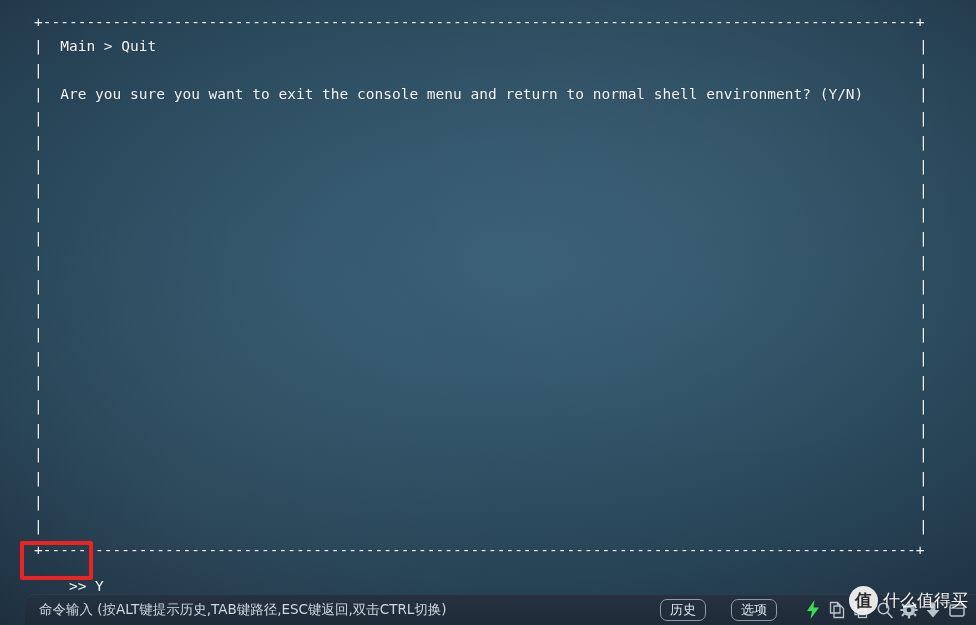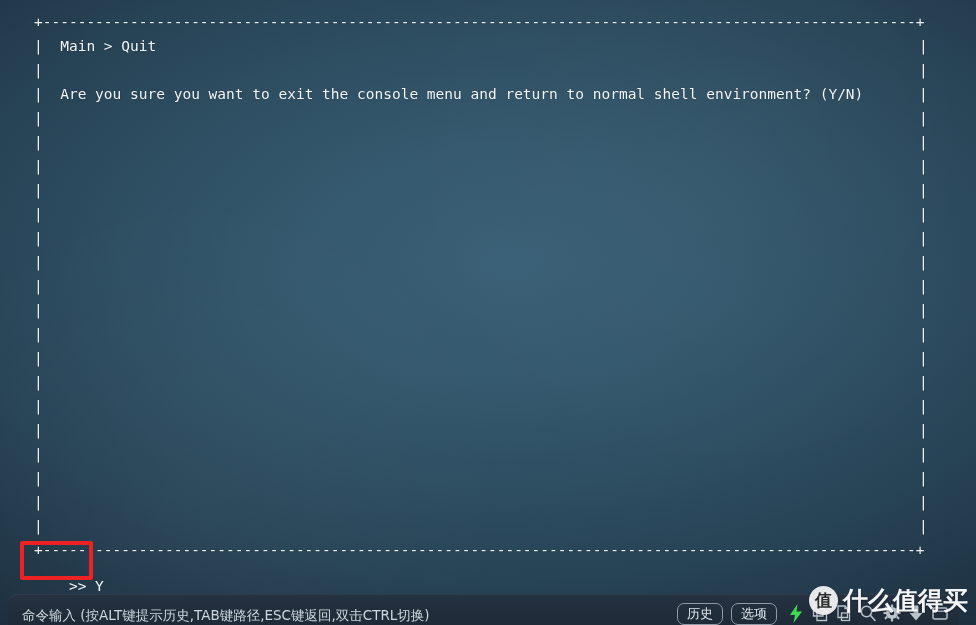--- a/index.html
+++ b/index.html
@@ -80,31 +80,32 @@
     height: 39px;
     border: 4px solid #ee2222;
     border-radius: 2px;
     z-index: 6;
     pointer-events: none;
   }
 
   
   #bottom-bar {
     position: absolute;
-    left: 8px;
+    left: 25px;
     top: 594px;
     width: 951px;
     height: 31px;
     background: linear-gradient(180deg, #253241 0%, #1e2a37 100%);
     border-top-left-radius: 9px;
     border-top-right-radius: 0px;
     display: flex;
-    align-items: flex-end;
+    align-items: center;
     z-index: 5;
     box-shadow: inset 0 1px 0 rgba(255,255,255,0.05);
+    gap: 17px;
   }
   #cmd-placeholder {
     font-family: "DejaVu Sans", "Liberation Sans", sans-serif;
     font-size: 13.5px;
     color: #cfd8e0;
     margin-left: 14px;
     white-space: nowrap;
     flex: 0 0 auto;
   }
   #bar-spacer { flex: 1 1 auto; }
@@ -152,22 +153,22 @@
     font-size: 17px;
     font-weight: bold;
     display: flex;
     align-items: center;
     justify-content: center;
     margin-right: 5px;
     box-shadow: 0 0 2px rgba(0,0,0,0.3);
   }
   #wm-text {
     font-family: "DejaVu Sans", "Liberation Sans", sans-serif;
-    font-size: 25px;
-    font-weight: bold;
+    font-size: 17px;
+    font-weight: normal;
     color: #ffffff;
     letter-spacing: 0px;
     text-shadow: 0 1px 2px rgba(0,0,0,0.35);
     line-height: 29px;
   }
 </style>
 </head>
 <body>
 
 <div id="screen">

